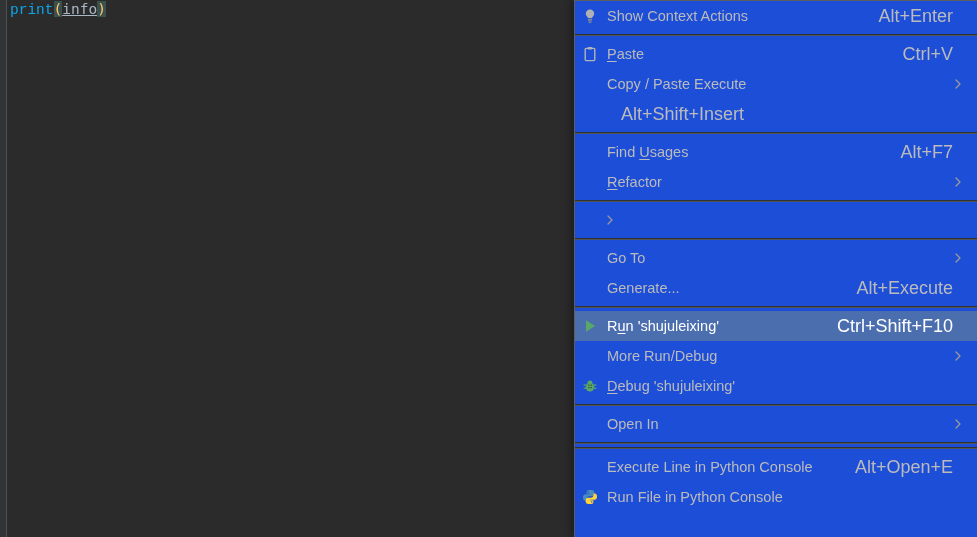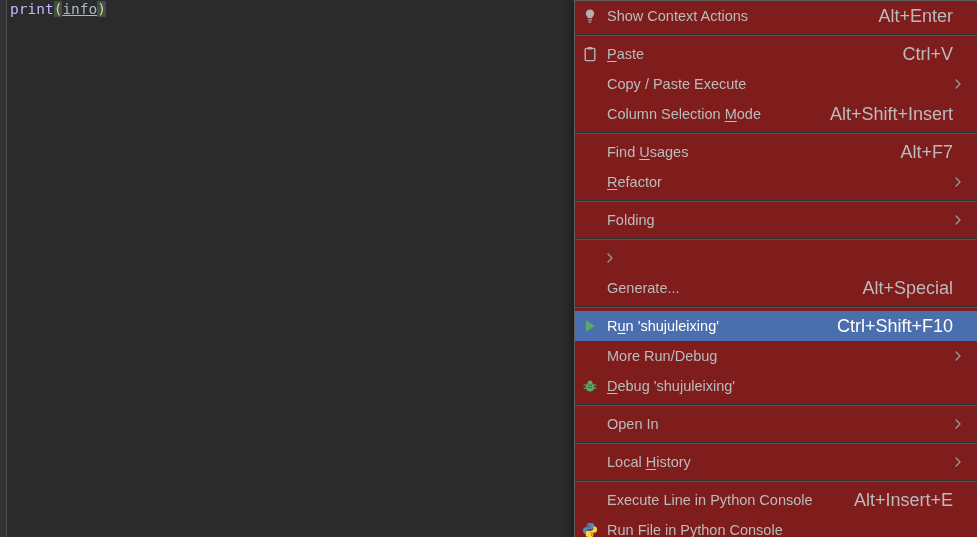--- a/index.html
+++ b/index.html
@@ -51,32 +51,32 @@
     position: absolute;
     left: 3px;
     top: 0px;
     height: 19px;
     line-height: 19px;
     white-space: pre;
     font-family: "DejaVu Sans Mono", "Liberation Mono", monospace;
     font-size: 14.5px;
     letter-spacing: 0px;
   }
-  .tok-fn      { color: #c4b5fd; }
+  .tok-fn      { color: #0ea5e9; font-family: Liberation Mono, monospace; }
   .tok-paren   { color: #ffc66d; background: #3b514d; }
   .tok-ident   { color: #a9b7c6; text-decoration: underline; }
 
   
   #context-menu {
     position: absolute;
     left: 574px;
     top: 0px;
     width: 403px;
     height: 537px;
-    background: #7f1d1d;
+    background: #1d4ed8;
     border-left: 1px solid #5e6060;
     border-top: 1px solid #5e6060;
     box-sizing: border-box;
     box-shadow: -3px 0 8px rgba(0,0,0,0.35);
     overflow: hidden;
   }
   .menu-inner {
     position: relative;
     width: 100%;
   }
@@ -188,21 +188,20 @@
           <span class="mi-icon"></span>
           <span class="mi-label">Copy / Paste Execute</span>
           <span class="mi-arrow">
             <svg width="10" height="12" viewBox="0 0 10 12">
               <path d="M3 2 L7 6 L3 10" fill="none" stroke="#9a9a9a" stroke-width="1.3" stroke-linecap="round" stroke-linejoin="round"></path>
             </svg>
           </span>
         </div>
         <div class="menu-item">
           <span class="mi-icon"></span>
-          <span class="mi-label">Column Selection <span class="mn">M</span>ode</span>
           <span class="mi-shortcut">Alt+Shift+Insert</span>
           <span class="mi-arrow"></span>
         </div>
         <div class="menu-sep"></div>
         <div class="menu-item">
           <span class="mi-icon"></span>
           <span class="mi-label">Find <span class="mn">U</span>sages</span>
           <span class="mi-shortcut">Alt+F7</span>
           <span class="mi-arrow"></span>
         </div>
@@ -211,40 +210,40 @@
           <span class="mi-label"><span class="mn">R</span>efactor</span>
           <span class="mi-arrow">
             <svg width="10" height="12" viewBox="0 0 10 12">
               <path d="M3 2 L7 6 L3 10" fill="none" stroke="#9a9a9a" stroke-width="1.3" stroke-linecap="round" stroke-linejoin="round"></path>
             </svg>
           </span>
         </div>
         <div class="menu-sep"></div>
         <div class="menu-item">
           <span class="mi-icon"></span>
-          <span class="mi-label">Folding</span>
-          <span class="mi-arrow">
-            <svg width="10" height="12" viewBox="0 0 10 12">
-              <path d="M3 2 L7 6 L3 10" fill="none" stroke="#9a9a9a" stroke-width="1.3" stroke-linecap="round" stroke-linejoin="round"></path>
-            </svg>
-          </span>
-        </div>
-        <div class="menu-sep"></div>
-        <div class="menu-item">
-          <span class="mi-icon"></span>
+          <span class="mi-arrow">
+            <svg width="10" height="12" viewBox="0 0 10 12">
+              <path d="M3 2 L7 6 L3 10" fill="none" stroke="#9a9a9a" stroke-width="1.3" stroke-linecap="round" stroke-linejoin="round"></path>
+            </svg>
+          </span>
+        </div>
+        <div class="menu-sep"></div>
+        <div class="menu-item">
+          <span class="mi-icon"></span>
+          <span class="mi-label">Go To</span>
           <span class="mi-arrow">
             <svg width="10" height="12" viewBox="0 0 10 12">
               <path d="M3 2 L7 6 L3 10" fill="none" stroke="#9a9a9a" stroke-width="1.3" stroke-linecap="round" stroke-linejoin="round"></path>
             </svg>
           </span>
         </div>
         <div class="menu-item">
           <span class="mi-icon"></span>
           <span class="mi-label">Generate...</span>
-          <span class="mi-shortcut">Alt+Special</span>
+          <span class="mi-shortcut">Alt+Execute</span>
           <span class="mi-arrow"></span>
         </div>
         <div class="menu-sep"></div>
         <div class="menu-item selected">
           <span class="mi-icon">
             <svg class="ico" width="16" height="16" viewBox="0 0 16 16">
               <path d="M4 2.2 L13 8 L4 13.8 Z" fill="#59a869"></path>
             </svg>
           </span>
           <span class="mi-label">R<span class="mn">u</span>n 'shujuleixing'</span>
@@ -282,34 +281,25 @@
         <div class="menu-item">
           <span class="mi-icon"></span>
           <span class="mi-label">Open In</span>
           <span class="mi-arrow">
             <svg width="10" height="12" viewBox="0 0 10 12">
               <path d="M3 2 L7 6 L3 10" fill="none" stroke="#9a9a9a" stroke-width="1.3" stroke-linecap="round" stroke-linejoin="round"></path>
             </svg>
           </span>
         </div>
         <div class="menu-sep"></div>
-        <div class="menu-item">
-          <span class="mi-icon"></span>
-          <span class="mi-label">Local <span class="mn">H</span>istory</span>
-          <span class="mi-arrow">
-            <svg width="10" height="12" viewBox="0 0 10 12">
-              <path d="M3 2 L7 6 L3 10" fill="none" stroke="#9a9a9a" stroke-width="1.3" stroke-linecap="round" stroke-linejoin="round"></path>
-            </svg>
-          </span>
-        </div>
         <div class="menu-sep"></div>
         <div class="menu-item">
           <span class="mi-icon"></span>
           <span class="mi-label">Execute Line in Python Console</span>
-          <span class="mi-shortcut">Alt+Insert+E</span>
+          <span class="mi-shortcut">Alt+Open+E</span>
           <span class="mi-arrow"></span>
         </div>
         <div class="menu-item">
           <span class="mi-icon">
             <svg class="ico" width="16" height="16" viewBox="0 0 16 16">
               <path d="M7.9 1c-1.9 0-3.3.5-3.3 2.1v1.6h3.5v0.6H3.4c-1.3 0-2.4.8-2.4 3.1 0 2.3 1 3.1 2.3 3.1h1.2V9.7c0-1.4 1.2-2.5 2.6-2.5h3.1c1.2 0 2.1-.9 2.1-2.1V3.1C12.3 1.8 11 1 9.6 1H7.9zM6.2 2.3c.4 0 .7.3.7.7s-.3.7-.7.7-.7-.3-.7-.7.3-.7.7-.7z" fill="#4b8bbe"></path>
               <path d="M8.1 15c1.9 0 3.3-.5 3.3-2.1v-1.6H7.9v-.6h4.7c1.3 0 2.4-.8 2.4-3.1 0-2.3-1-3.1-2.3-3.1h-1.2v1.8c0 1.4-1.2 2.5-2.6 2.5H5.8c-1.2 0-2.1.9-2.1 2.1v1.9C3.7 14.2 5 15 6.4 15h1.7zM9.8 13.7c-.4 0-.7-.3-.7-.7s.3-.7.7-.7.7.3.7.7-.3.7-.7.7z" fill="#ffd43b"></path>
             </svg>
           </span>
           <span class="mi-label">Run File in Python Console</span>

